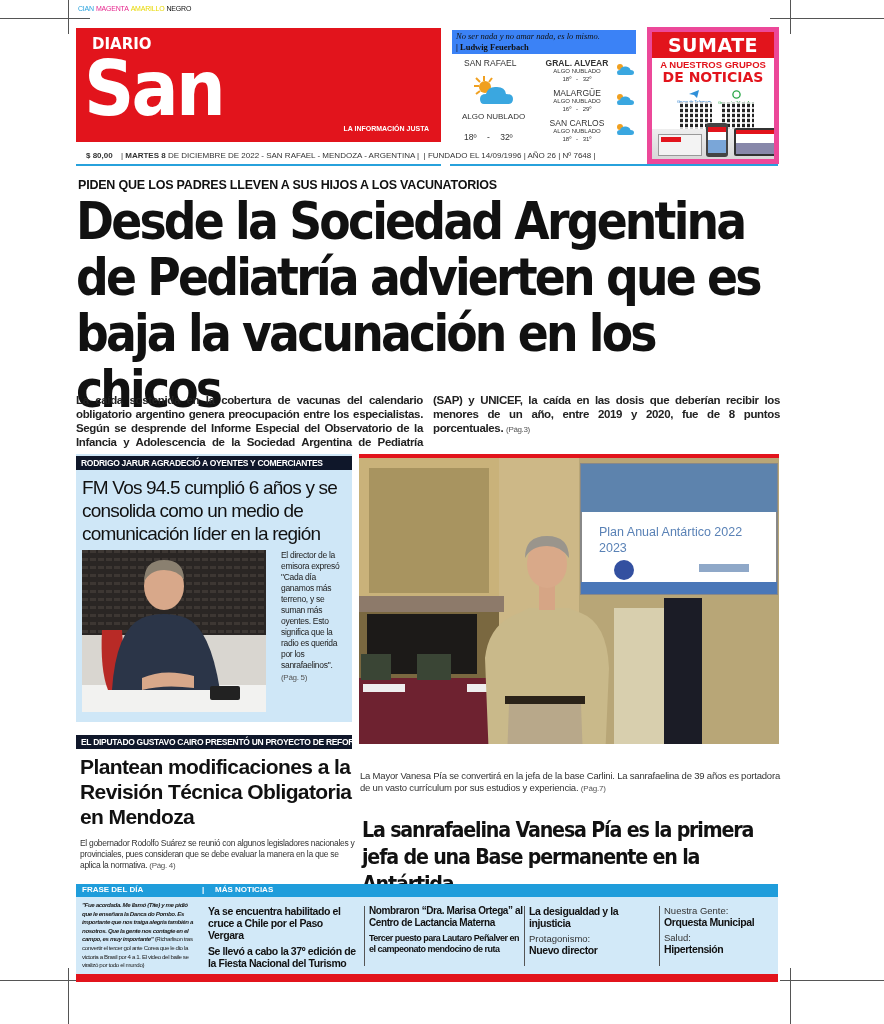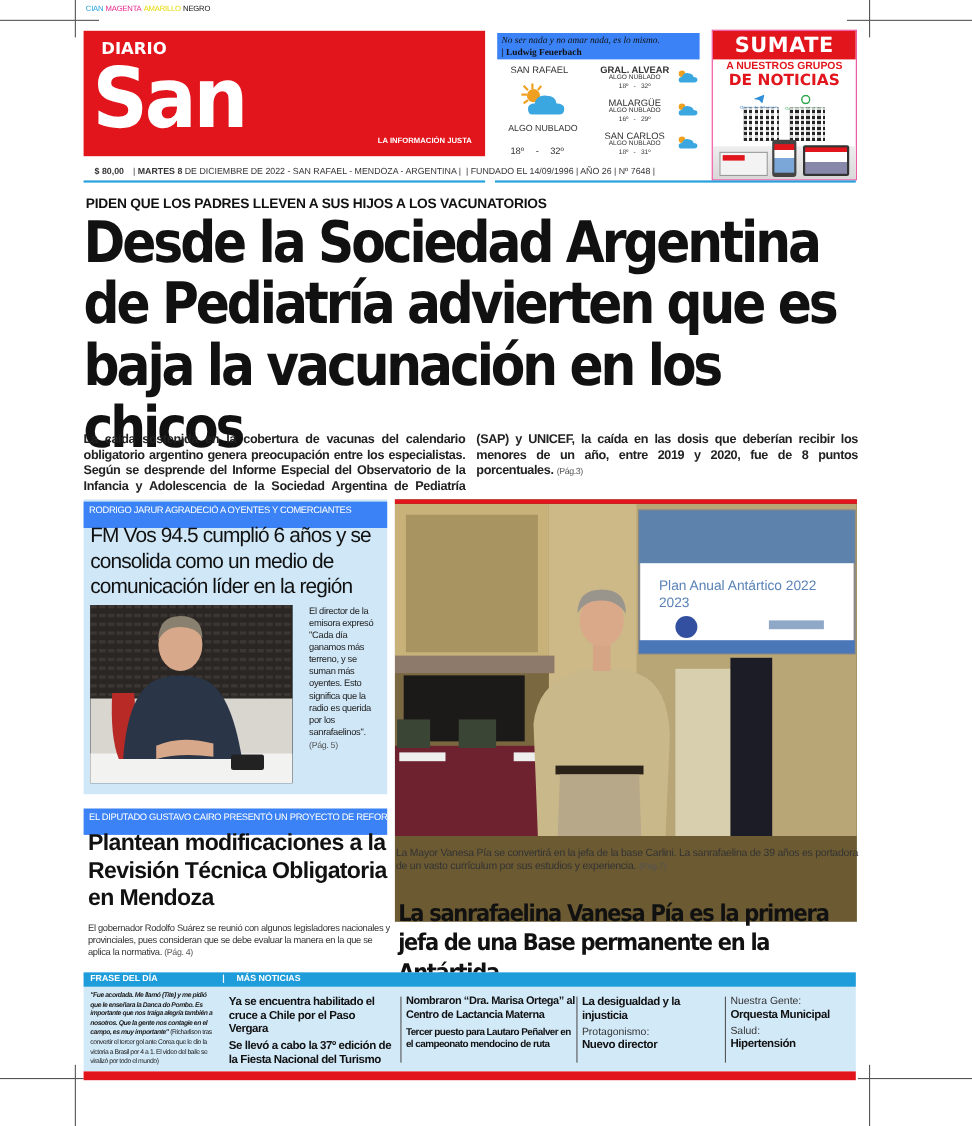--- a/index.html
+++ b/index.html
@@ -29,21 +29,21 @@
   .w-main-icon { position: absolute; left: 20px; top: 18px; }
   .w-main-cond { position: absolute; left: 10px; top: 56px; font-size: 8px; }
   .w-main-temp { position: absolute; left: 12px; top: 76px; font-size: 8.5px; word-spacing: 8px; }
   .w-row { position: absolute; left: 84px; width: 100px; text-align: center; }
   .w-row .c { font-size: 8.5px; line-height: 10px; }
   .w-row .s { font-size: 6px; line-height: 7px; }
   .w-row .t { font-size: 6px; line-height: 8px; word-spacing: 3px; }
   .w-row .ico { position: absolute; right: 0; top: 4px; }
 
   
-  .promo { left: 647px; top: 27px; width: 132px; height: 137px; background: #fff; border: 1px solid #ec4899; overflow: hidden; }
+  .promo { left: 647px; top: 27px; width: 132px; height: 137px; background: #fff; border: 5px solid #ec4899; overflow: hidden; }
   .promo .band { position: absolute; left: 0; top: 0; width: 100%; height: 26px; background: #e2141c; color: #fff; text-align: center; font-weight: 900; font-size: 19px; line-height: 26px; font-family: "DejaVu Sans", sans-serif; letter-spacing: 0.5px; }
   .promo .sub1 { position: absolute; left: 0; width: 100%; top: 27px; text-align: center; color: #e2141c; font-weight: 700; font-size: 9.5px; }
   .promo .sub2 { position: absolute; left: 0; width: 100%; top: 37px; text-align: center; color: #e2141c; font-weight: 900; font-size: 14px; font-family: "DejaVu Sans", sans-serif; }
   .promo .ql { position: absolute; top: 58px; font-size: 4px; color: #1a74c9; text-align: center; width: 40px; }
   .promo .qr { position: absolute; top: 70px; width: 32px; height: 30px; background:
       repeating-linear-gradient(90deg, #000 0 3px, #fff 3px 5px),
       #000; opacity: .85; }
   .promo .qr::after { content: ""; position: absolute; inset: 0; background: repeating-linear-gradient(0deg, transparent 0 3px, rgba(255,255,255,.8) 3px 5px); }
   .promo .bg { position: absolute; left: 0; bottom: 0; width: 100%; height: 30px; background: linear-gradient(#eee, #d8d8d8); }
   .promo .dev1 { position: absolute; left: 6px; bottom: 3px; width: 44px; height: 22px; background: #f3f3f3; border: 1px solid #999; }
@@ -61,34 +61,34 @@
   .info-line2 { left: 450px; top: 164px; width: 328px; height: 2px; background: #27a1dc; }
 
   
   .kicker { left: 78px; top: 178px; font-size: 12.5px; font-weight: 700; letter-spacing: -0.2px; }
   .headline { left: 76px; top: 193px; width: 720px; font-family: "DejaVu Sans", sans-serif; font-weight: 900; font-size: 52px; line-height: 56px; letter-spacing: -3.2px; transform: scaleX(0.88); transform-origin: left; width: 800px; }
   .lead { left: 76px; top: 393px; width: 704px; column-count: 2; column-gap: 10px; font-size: 11.5px; line-height: 14px; font-weight: 700; color: #222; letter-spacing: -0.35px; text-align: justify; }
   .pag { font-weight: 400; font-size: 8px; color: #555; }
 
   
   .fm { left: 76px; top: 454px; width: 276px; height: 268px; background: #cfe7f7; }
-  .sec-label { position: absolute; background: #3b82f6; color: #fff; font-weight: 400; font-size: 8.5px; height: 24px; line-height: 14px; padding-left: 5px; letter-spacing: -0.3px; white-space: nowrap; }
+  .sec-label { position: absolute; background: #0f172a; color: #fff; font-weight: 700; font-size: 8.5px; height: 14px; line-height: 14px; padding-left: 5px; letter-spacing: -0.3px; white-space: nowrap; }
   .fm .sec-label { left: 0; top: 2px; width: 276px; }
   .fm .head { position: absolute; left: 6px; top: 22px; width: 270px; font-size: 19px; line-height: 23px; letter-spacing: -0.8px; color: #111; }
   .fm .photo { position: absolute; left: 6px; top: 96px; width: 184px; height: 162px; overflow: hidden; background: #222; }
   .fm .side { position: absolute; left: 205px; top: 96px; width: 68px; font-size: 8.5px; line-height: 11px; color: #222; letter-spacing: -0.3px; }
   .fm .side .pag { display: block; margin-top: 1px; }
 
   
   .rt-label { left: 76px; top: 735px; width: 276px; }
   .rt-head { left: 80px; top: 754px; width: 290px; font-weight: 700; font-size: 21px; line-height: 25px; letter-spacing: -0.6px; }
   .rt-body { left: 80px; top: 838px; width: 275px; font-size: 8.5px; line-height: 11px; color: #333; letter-spacing: -0.3px; }
 
   
-  .bigphoto { left: 359px; top: 454px; width: 420px; height: 384px; overflow: hidden; border-top: 4px solid #e2141c; background: #6b5a32; }
+  .bigphoto { left: 359px; top: 454px; width: 420px; height: 290px; overflow: hidden; border-top: 4px solid #e2141c; background: #6b5a32; }
   .caption { left: 360px; top: 770px; width: 420px; font-size: 9.5px; line-height: 12px; color: #333; letter-spacing: -0.2px; }
   .pia-head { left: 362px; top: 817px; width: 470px; font-family: "DejaVu Sans", sans-serif; font-weight: 800; font-size: 21px; line-height: 27px; letter-spacing: -1.3px; transform: scaleX(0.91); transform-origin: left; }
 
   
   .strip { left: 76px; top: 884px; width: 702px; height: 90px; background: #d2e9f8; }
   .strip-top { left: 76px; top: 884px; width: 702px; height: 13px; background: #1f9ddb; }
   .strip-bot { left: 76px; top: 974px; width: 702px; height: 8px; background: #e2141c; }
   .strip-lbl { color: #fff; font-size: 8px; font-weight: 700; top: 885px; }
   .frase { left: 82px; top: 901px; width: 116px; font-size: 6.2px; line-height: 8.6px; color: #222; letter-spacing: -0.4px; }
   .frase .it { font-style: italic; font-weight: 700; }

